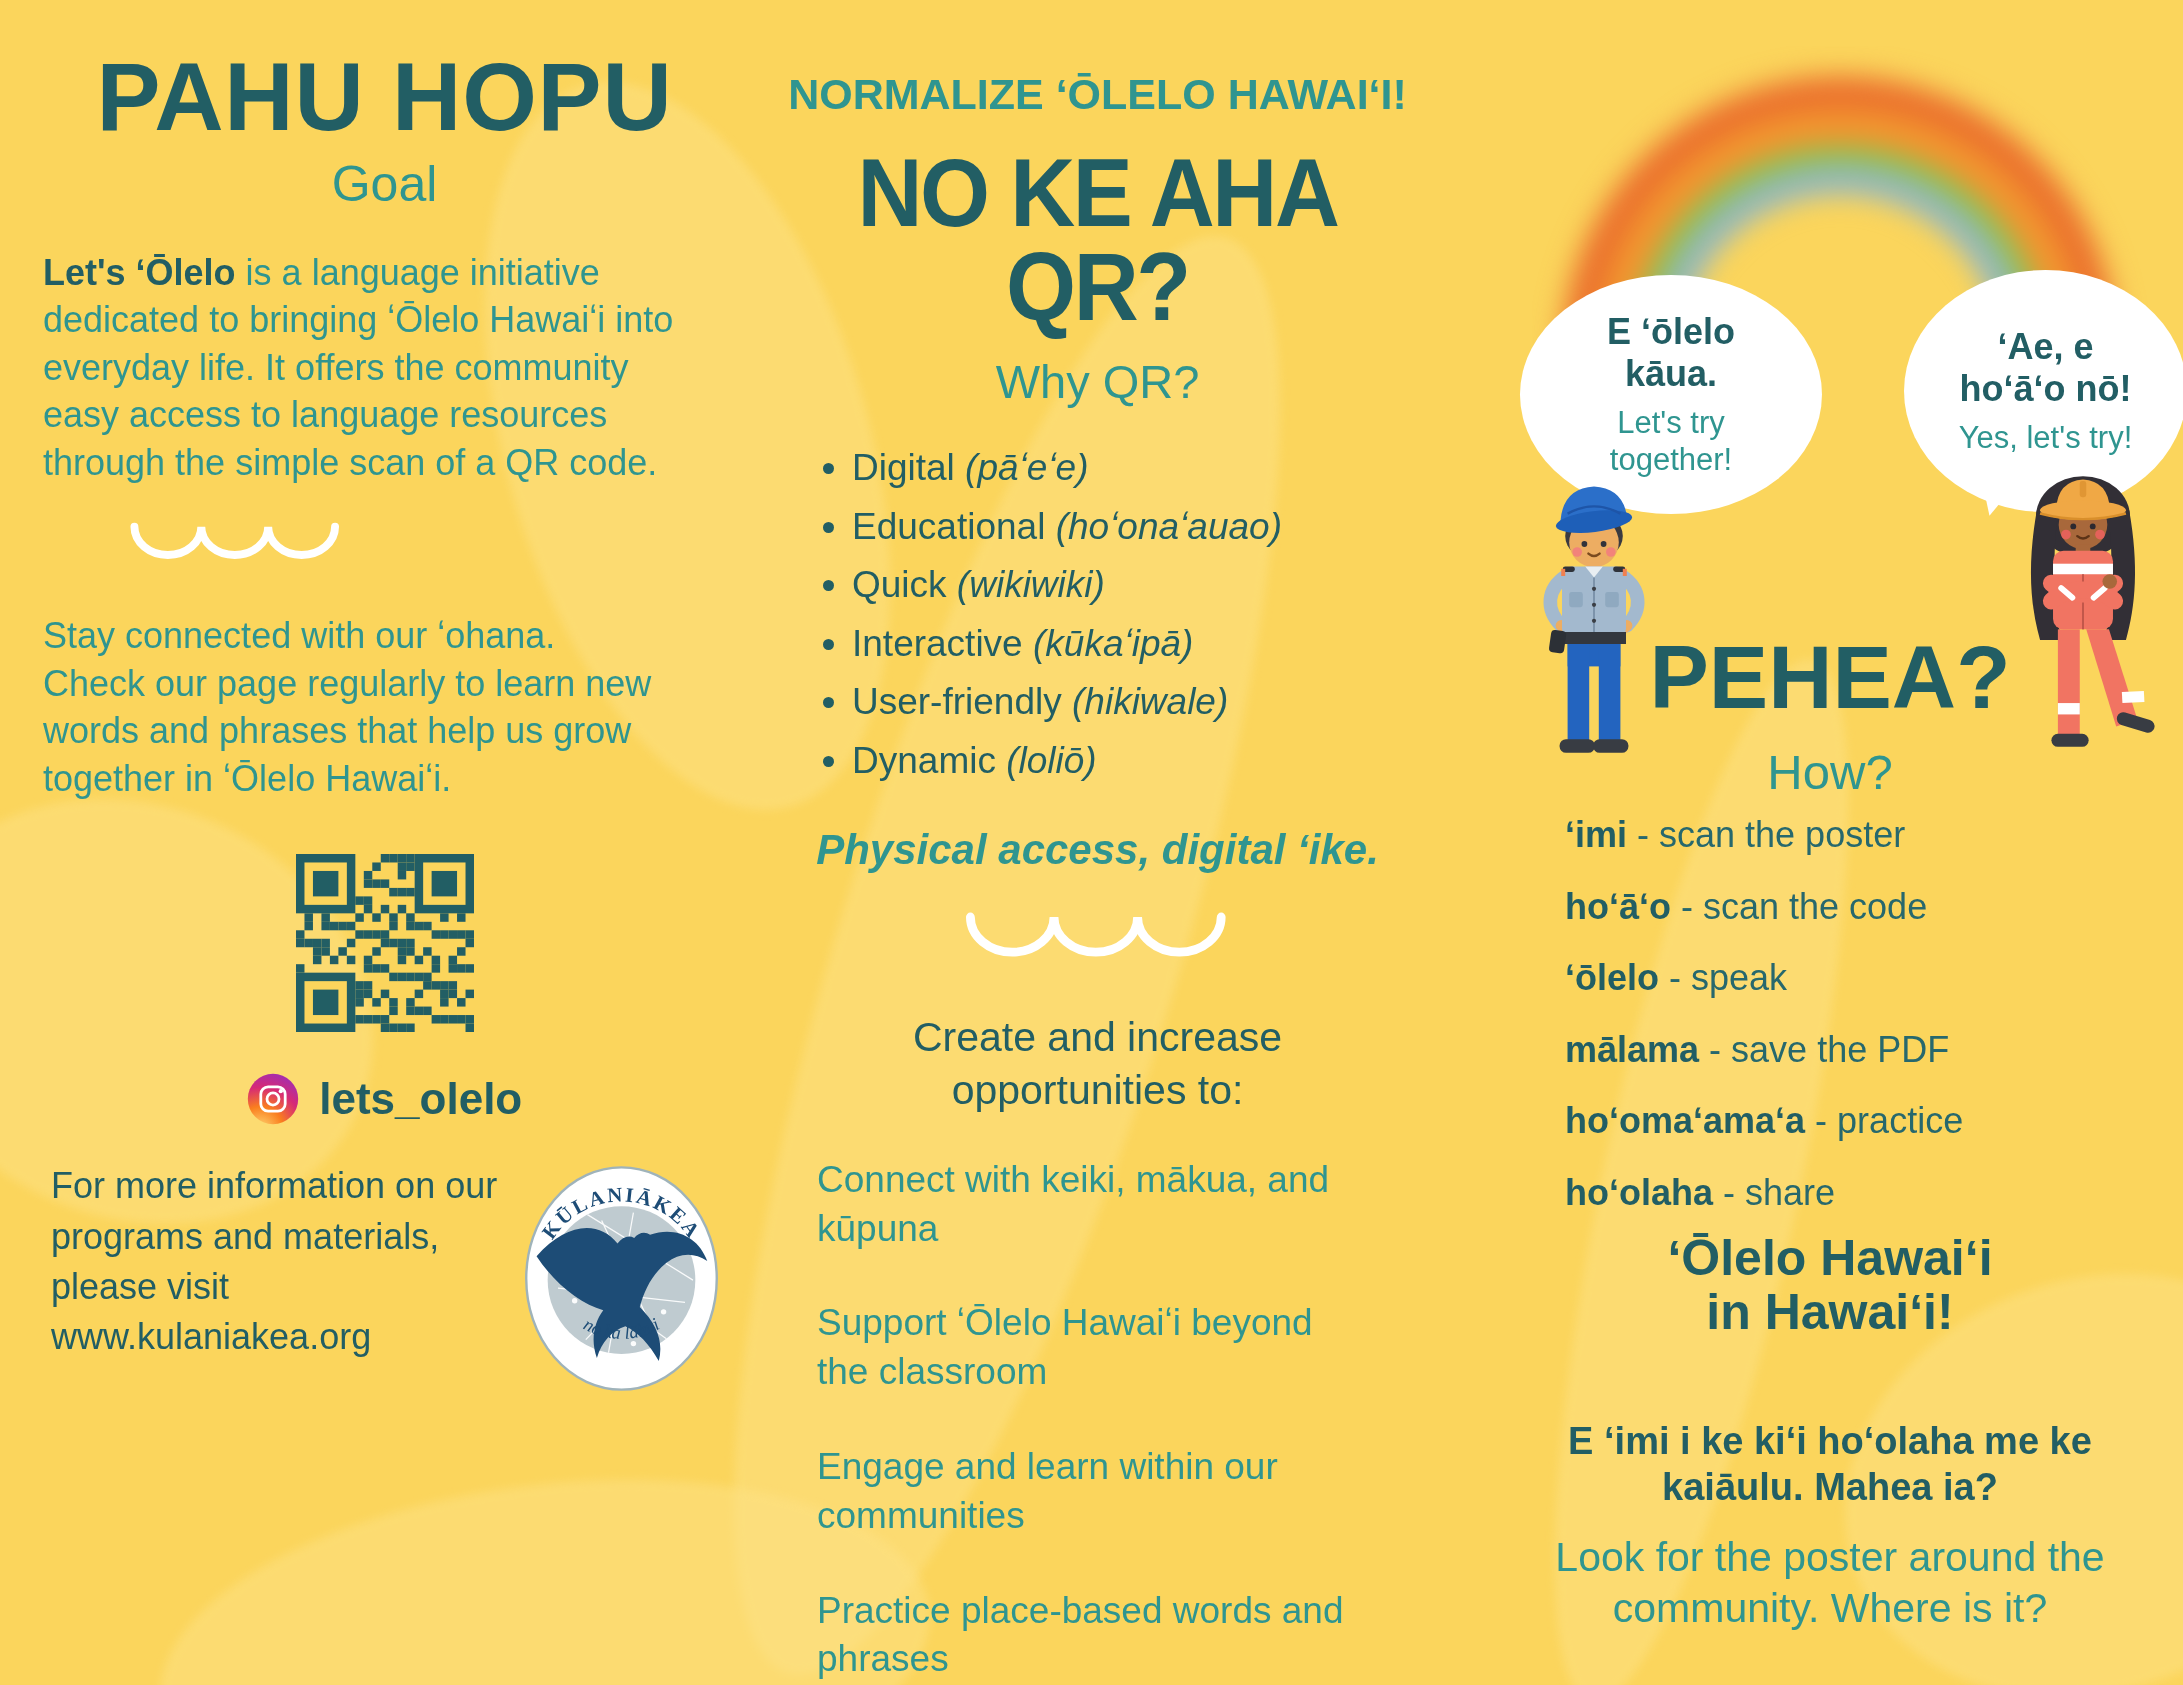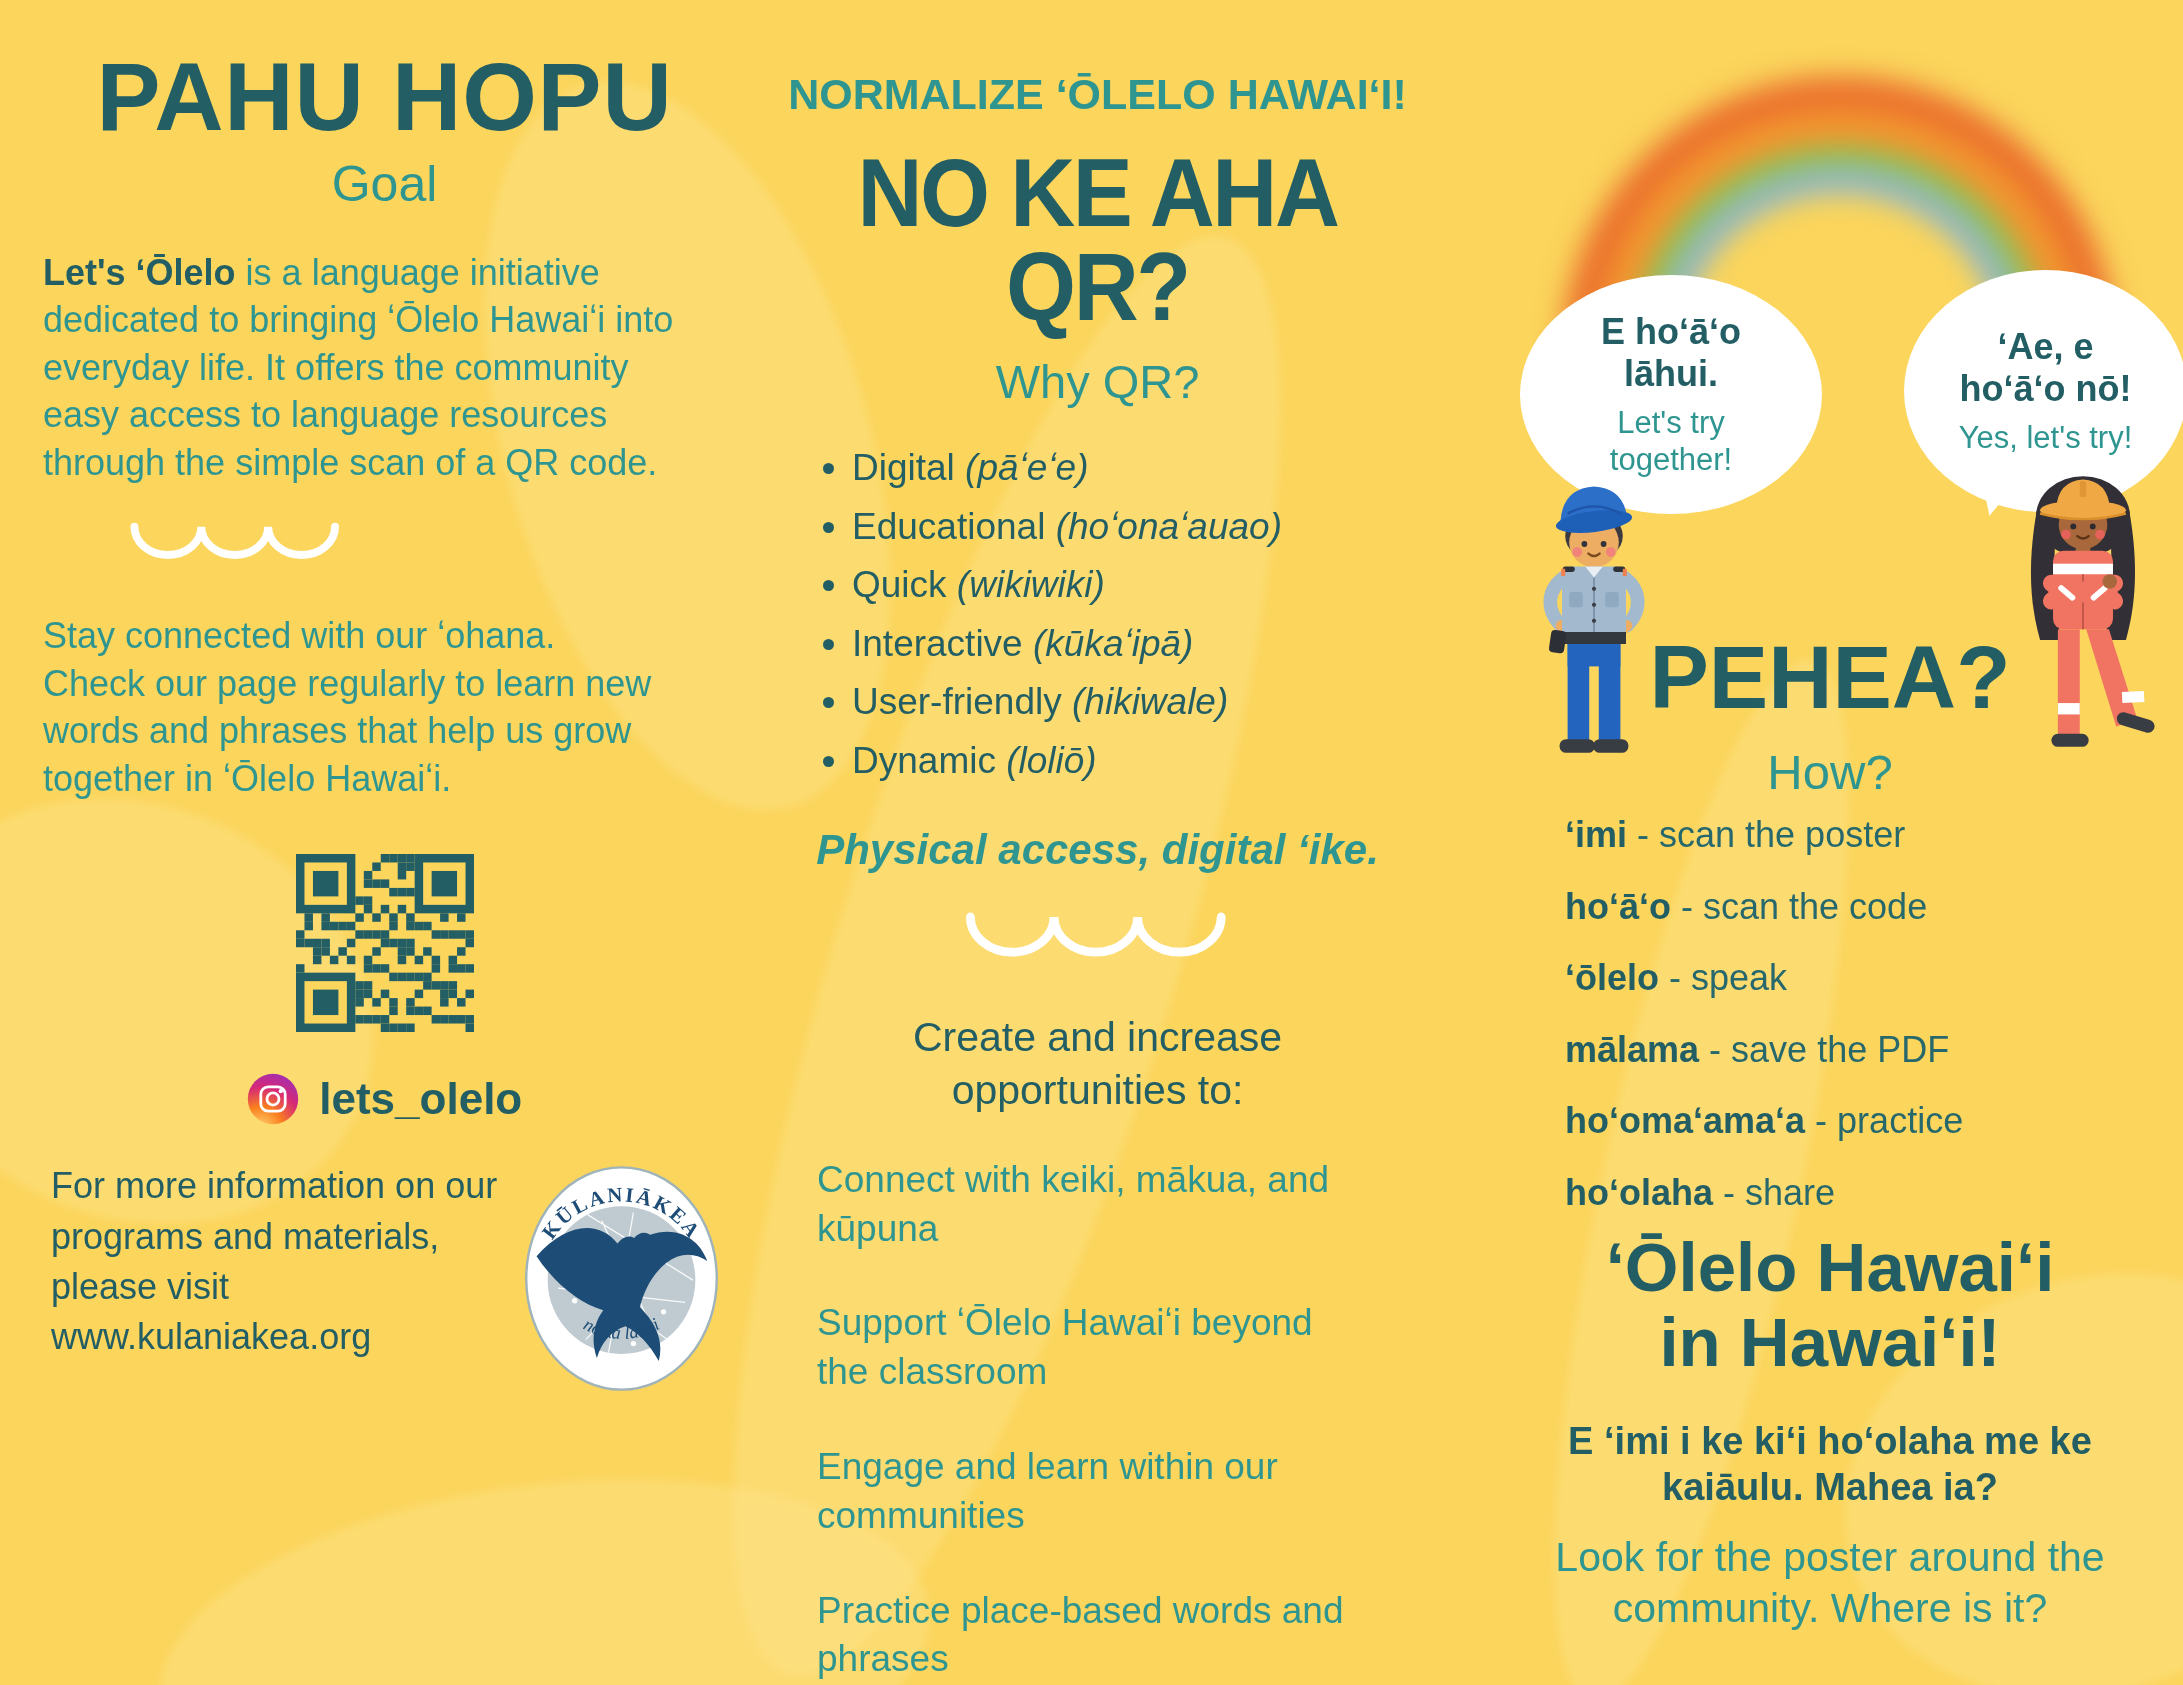--- a/index.html
+++ b/index.html
@@ -76,21 +76,21 @@
   .bubble .en{font-size:31px;color:var(--teal);line-height:1.2;margin-top:8px;width:186px}
   .char{position:absolute}
   .char-officer{left:57px;top:472px}
   .char-fire{left:512px;top:460px}
   .pehea{position:absolute;top:626px;width:100%;text-align:center;font-size:89px;font-weight:700;color:var(--dark)}
   .how{position:absolute;top:744px;width:100%;text-align:center;font-size:49px;color:var(--teal)}
   .steps{position:absolute;top:815px;left:88px;list-style:none}
   .steps li{font-size:36px;line-height:1.1;margin-bottom:32px;color:#27686D}
   .steps b{color:var(--dark);font-weight:700}
   .steps .def::before{content:" - "}
-  .cta-title{position:absolute;top:1231px;width:100%;text-align:center;font-size:69px;font-weight:700;line-height:1.08;color:var(--dark)}
+  .cta-title{position:absolute;top:1231px;width:100%;text-align:center;font-size:50px;font-weight:700;line-height:1.08;color:var(--dark)}
   .cta-haw{position:absolute;top:1418px;width:100%;text-align:center;font-size:38px;font-weight:700;line-height:1.22;color:var(--dark)}
   .cta-haw span{display:inline-block;width:600px}
   .cta-en{position:absolute;top:1532px;width:100%;text-align:center;font-size:41px;line-height:1.25;color:var(--teal)}
   .cta-en span{display:inline-block;width:679px}
 </style>
 </head>
 <body>
 
 <div class="canvas">
 
@@ -338,21 +338,21 @@
       <p>Practice place-based words and phrases</p>
     </div>
   </section>
 
   <section class="col col-right">
     <div class="rainbow-wrap">
         <div class="rainbow"></div>
       </div>
 
     <div class="bubble bubble-left">
-      <div class="haw">E hoʻāʻo lāhui.</div>
+      <div class="haw">E ʻōlelo kāua.</div>
       <div class="en">Let's try together!</div>
     </div>
     <div class="bubble bubble-right">
       <div class="haw">ʻAe, e hoʻāʻo nō!</div>
       <div class="en">Yes, let's try!</div>
     </div>
 
     <svg class="char char-officer" width="120" height="308" viewBox="0 0 150 385">
       <ellipse cx="75" cy="80" rx="36" ry="30" fill="#3A3A40"></ellipse>
       <circle cx="75" cy="88" r="31" fill="#EDAD62"></circle>

